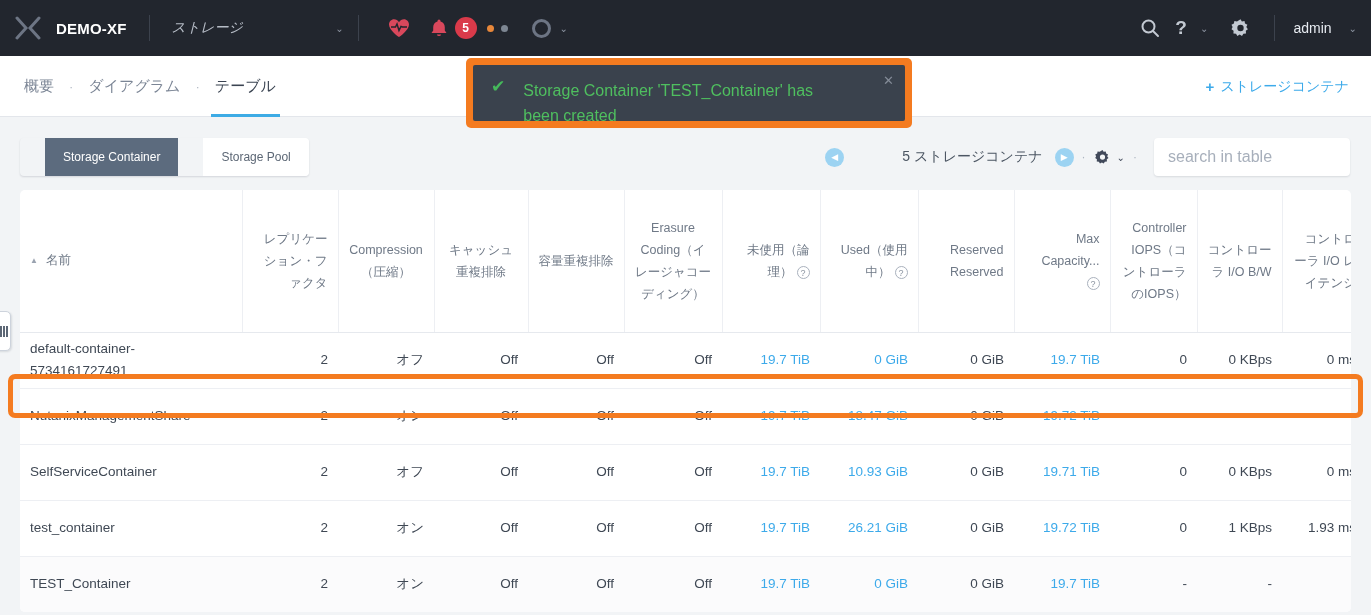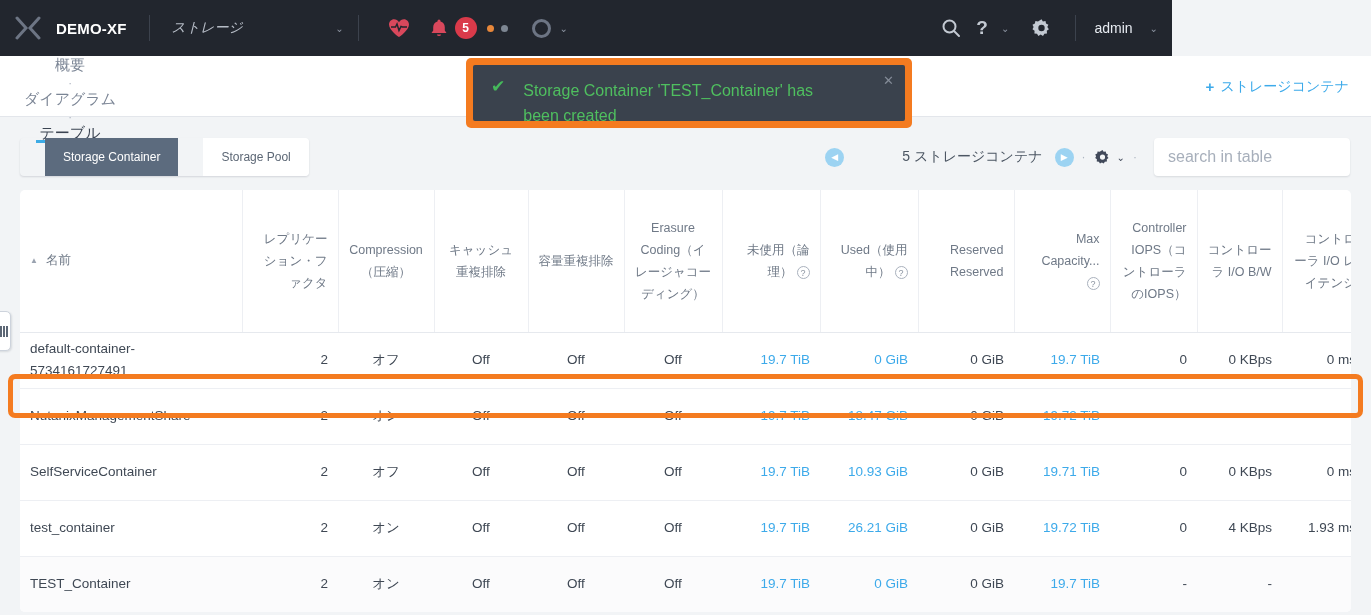--- a/index.html
+++ b/index.html
@@ -6,21 +6,21 @@
   html, body {
     width: 1371px; height: 615px;
     background: #f2f4f6;
     font-family: "Liberation Sans", "DejaVu Sans", sans-serif;
     overflow: hidden;
   }
 
   
   .topnav {
     position: absolute; top: 0; left: 0;
-    width: 1172px; height: 56px;
+    width: 1371px; height: 56px;
     background: #22262e;
     display: flex; align-items: center;
   }
   .logo-x {
     width: 56px; height: 56px;
     display: flex; align-items: center; justify-content: center;
     color: #6d7584;
   }
   .cluster-name {
     color: #ffffff; font-size: 15px; font-weight: bold;
@@ -53,21 +53,21 @@
   .nv-right .nv-ic { color: #c3c9d2; }
   .admin-lbl { color: #e6eaf0; font-size: 14px; padding: 0 8px 0 18px; }
 
   
   .subhead {
     position: absolute; top: 56px; left: 0;
     width: 1371px; height: 61px;
     background: #ffffff;
     border-bottom: 1px solid #e3e6eb;
   }
-  .tabs { position: absolute; left: 20px; top: 0; display: flex; align-items: center; height: 61px; flex-direction: column; }
+  .tabs { position: absolute; left: 20px; top: 0; display: flex; align-items: center; height: 61px; }
   .tab {
     font-size: 15px; color: #7b8595; padding: 0 4px; height: 61px;
     display: flex; align-items: center; position: relative;
   }
   .tab.active { color: #3b4452; }
   .tab.active:after {
     content: ""; position: absolute; left: 0; right: 0; bottom: 0;
     height: 3px; background: #3dabe5;
   }
   .tdot { color: #b4bbc6; font-size: 13px; padding: 0 11px; }
@@ -189,21 +189,21 @@
   }
   tbody td {
     height: 56px;
     font-size: 13.5px; color: #3f4854;
     border-bottom: 1px solid #edeff3;
     padding: 0 10px;
     line-height: 22px;
   }
   tbody tr:last-child td { border-bottom: 0; }
   td.num { text-align: right; }
-  td.ctr { text-align: center; }
+  td.ctr { text-align: right; }
   td.lft { text-align: left; }
   .lnk { color: #3daaea; }
   .hl-row td { background: #fbfbfc; }
   .hl-box {
     position: absolute; left: 8px; top: 374px;
     width: 1355px; height: 44px;
     border: 5px solid #f47b20; border-radius: 7px;
     pointer-events: none; z-index: 15;
   }
 </style>
@@ -418,21 +418,21 @@
         <td class="num">2</td>
         <td class="ctr">オン</td>
         <td class="ctr">Off</td>
         <td class="ctr">Off</td>
         <td class="ctr">Off</td>
         <td class="num lnk">19.7 TiB</td>
         <td class="num lnk">26.21 GiB</td>
         <td class="num">0 GiB</td>
         <td class="num lnk">19.72 TiB</td>
         <td class="num">0</td>
-        <td class="num">4 KBps</td>
+        <td class="num">1 KBps</td>
         <td class="num">1.93 ms</td>
       </tr>
       <tr class="hl-row">
         <td class="lft">TEST_Container</td>
         <td class="num">2</td>
         <td class="ctr">オン</td>
         <td class="ctr">Off</td>
         <td class="ctr">Off</td>
         <td class="ctr">Off</td>
         <td class="num lnk">19.7 TiB</td>

